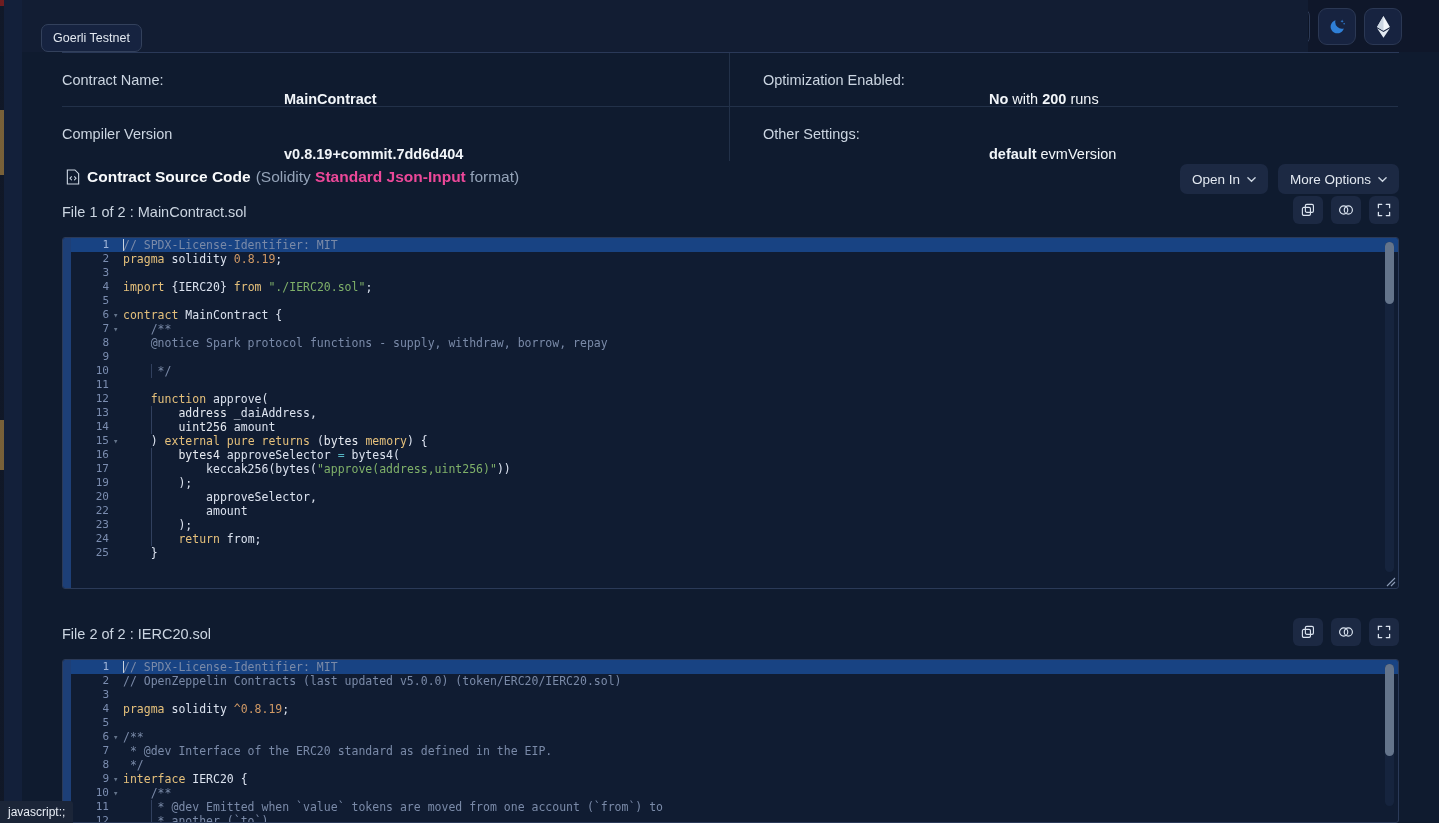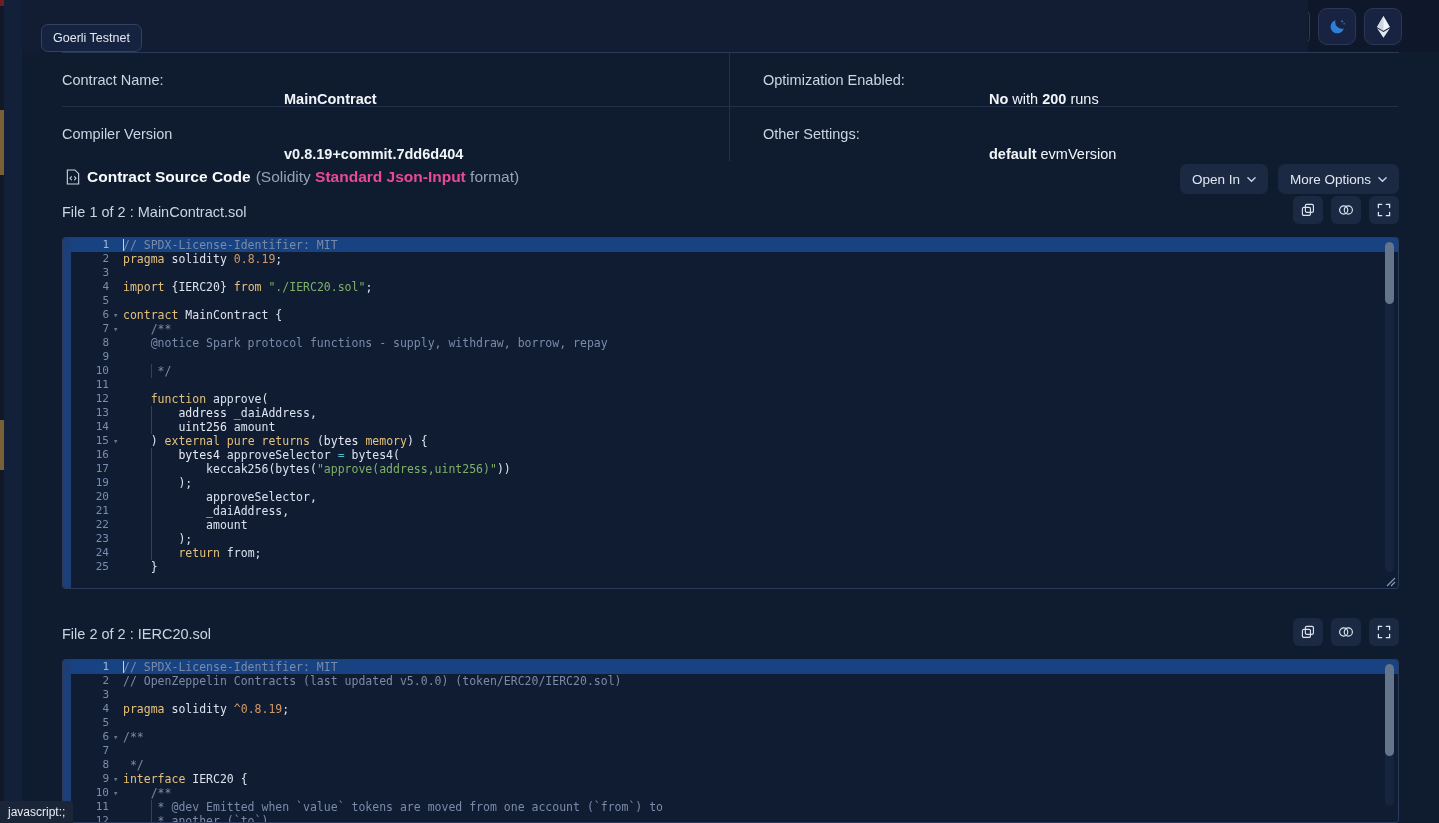--- a/index.html
+++ b/index.html
@@ -377,21 +377,20 @@
           <div class="ln"><span class="gut">10</span><span class="txt"><span class="t-com">     */</span></span><span class="iguide" style="left: 80px;"></span></div>
           <div class="ln"><span class="gut">11</span><span class="txt"></span></div>
           <div class="ln"><span class="gut">12</span><span class="txt"><span class="t-kw2">    function</span><span class="t-pln"> approve(</span></span></div>
           <div class="ln"><span class="gut">13</span><span class="txt"><span class="t-typ">        address</span><span class="t-pln"> _daiAddress,</span></span><span class="iguide" style="left: 80px;"></span></div>
           <div class="ln"><span class="gut">14</span><span class="txt"><span class="t-typ">        uint256</span><span class="t-pln"> amount</span></span><span class="iguide" style="left: 80px;"></span></div>
           <div class="ln"><span class="gut">15</span><span class="fold">▾</span><span class="txt"><span class="t-pln">    ) </span><span class="t-kw2">external pure returns</span><span class="t-pln"> (</span><span class="t-typ">bytes</span><span class="t-pln"> </span><span class="t-kw2">memory</span><span class="t-pln">) {</span></span></div>
           <div class="ln"><span class="gut">16</span><span class="txt"><span class="t-typ">        bytes4</span><span class="t-pln"> approveSelector </span><span class="t-op">=</span><span class="t-pln"> bytes4(</span></span><span class="iguide" style="left: 80px;"></span></div>
           <div class="ln"><span class="gut">17</span><span class="txt"><span class="t-pln">            keccak256(bytes(</span><span class="t-str">"approve(address,uint256)"</span><span class="t-pln">))</span></span><span class="iguide" style="left: 80px;"></span></div>
           <div class="ln"><span class="gut">19</span><span class="txt"><span class="t-pln">        );</span></span><span class="iguide" style="left: 80px;"></span></div>
           <div class="ln"><span class="gut">20</span><span class="txt"><span class="t-pln">            approveSelector,</span></span><span class="iguide" style="left: 80px;"></span></div>
-          <div class="ln"><span class="gut">21</span><span class="txt"><span class="t-pln">            _daiAddress,</span></span><span class="iguide" style="left: 80px;"></span></div>
           <div class="ln"><span class="gut">22</span><span class="txt"><span class="t-pln">            amount</span></span><span class="iguide" style="left: 80px;"></span></div>
           <div class="ln"><span class="gut">23</span><span class="txt"><span class="t-pln">        );</span></span><span class="iguide" style="left: 80px;"></span></div>
           <div class="ln"><span class="gut">24</span><span class="txt"><span class="t-kw2">        return</span><span class="t-pln"> from;</span></span><span class="iguide" style="left: 80px;"></span></div>
           <div class="ln"><span class="gut">25</span><span class="txt"><span class="t-pln">    }</span></span></div>
         </div>
       <div class="sbtrack"></div>
       <div class="sbthumb"></div>
       <svg class="resizer" viewBox="0 0 12 12">
         <path d="M11 3L3 11M11 7L7 11" stroke="#8b9ab5" stroke-width="1.1" fill="none"></path>
       </svg>
@@ -423,21 +422,21 @@
     </div>
     <div class="editor e2">
       <div class="leftstripe"></div>
       <div class="codeinner">
           <div class="ln sel"><span class="gut">1</span><span class="txt"><span class="caret"></span><span class="t-com">// SPDX-License-Identifier: MIT</span></span></div>
           <div class="ln"><span class="gut">2</span><span class="txt"><span class="t-com">// OpenZeppelin Contracts (last updated v5.0.0) (token/ERC20/IERC20.sol)</span></span></div>
           <div class="ln"><span class="gut">3</span><span class="txt"></span></div>
           <div class="ln"><span class="gut">4</span><span class="txt"><span class="t-kw2">pragma</span><span class="t-pln"> solidity </span><span class="t-num">^0.8.19</span><span class="t-pln">;</span></span></div>
           <div class="ln"><span class="gut">5</span><span class="txt"></span></div>
           <div class="ln"><span class="gut">6</span><span class="fold">▾</span><span class="txt"><span class="t-com">/**</span></span></div>
-          <div class="ln"><span class="gut">7</span></div>
+          <div class="ln"><span class="gut">7</span><span class="txt"><span class="t-com"> * @dev Interface of the ERC20 standard as defined in the EIP.</span></span></div>
           <div class="ln"><span class="gut">8</span><span class="txt"><span class="t-com"> */</span></span></div>
           <div class="ln"><span class="gut">9</span><span class="fold">▾</span><span class="txt"><span class="t-kw2">interface</span><span class="t-pln"> IERC20 {</span></span></div>
           <div class="ln"><span class="gut">10</span><span class="fold">▾</span><span class="txt"><span class="t-com">    /**</span></span></div>
           <div class="ln"><span class="gut">11</span><span class="txt"><span class="t-com">     * @dev Emitted when `value` tokens are moved from one account (`from`) to</span></span><span class="iguide" style="left: 80px;"></span></div>
           <div class="ln"><span class="gut">12</span><span class="txt"><span class="t-com">     * another (`to`).</span></span><span class="iguide" style="left: 80px;"></span></div>
         </div>
       <div class="sbtrack"></div>
       <div class="sbthumb"></div>
     </div>
   </div>

